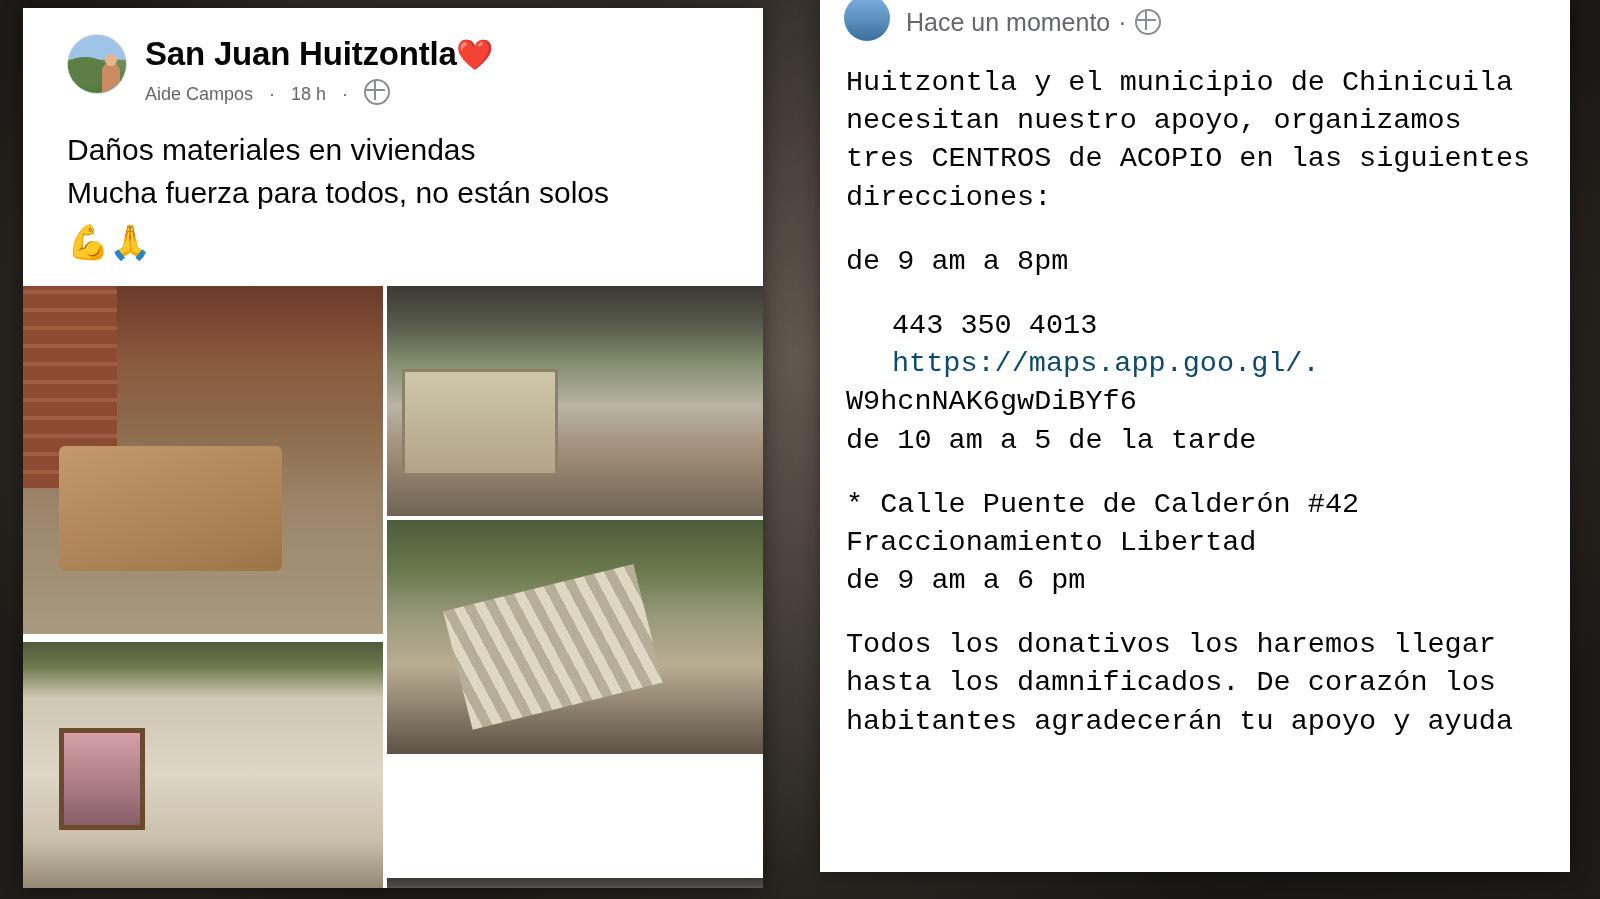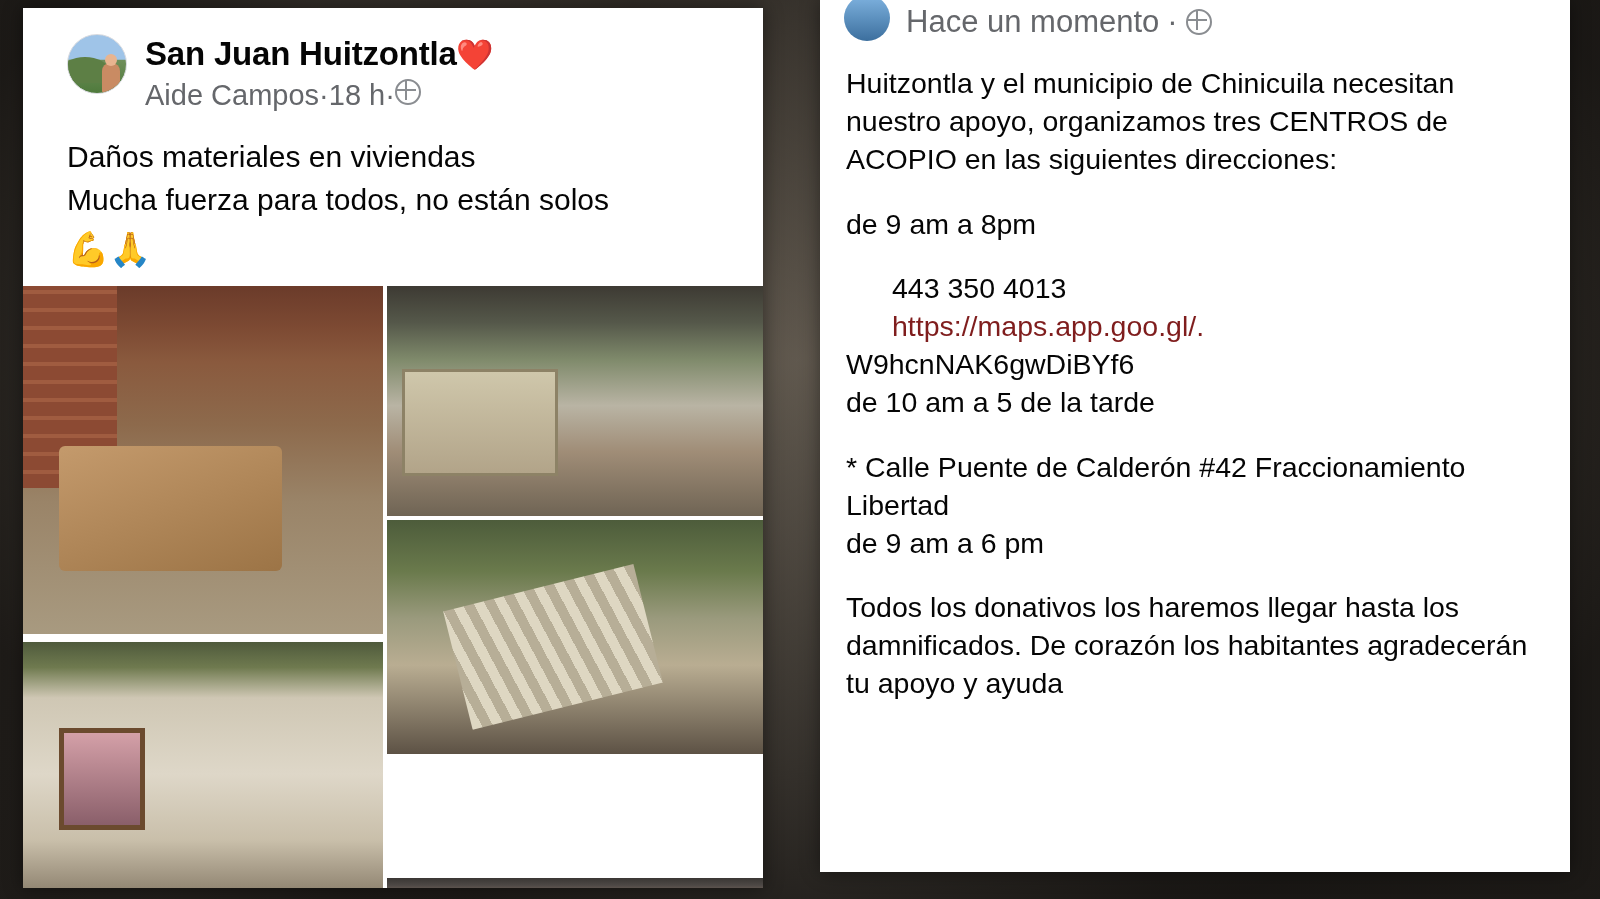--- a/index.html
+++ b/index.html
@@ -99,24 +99,24 @@
     color: #050505;
     line-height: 1.12;
     letter-spacing: -0.2px;
   }
   .page-name .heart {
     color: #e0242a;
     font-size: 30px;
   }
   .meta-row {
     display: flex;
-    align-items: flex-start;
-    gap: 0;
+    align-items: flex-end;
+    gap: 16px;
     margin-top: 6px;
-    font-size: 29px;
+    font-size: 18px;
     color: #65676b;
   }
   .meta-row .author {
     color: #65676b;
   }
   .globe-icon {
     width: 22px;
     height: 22px;
     border-radius: 50%;
     border: 2px solid #8a8d91;
@@ -250,45 +250,46 @@
   }
   .tc-avatar {
     width: 46px;
     height: 46px;
     border-radius: 50%;
     background: linear-gradient(180deg,#7fb3e0,#3c6f9e);
     margin-top: -18px;
     flex: 0 0 46px;
   }
   .tc-meta {
-    font-size: 31px;
+    font-size: 25px;
     color: #65676b;
     display: flex;
     align-items: center;
     gap: 8px;
     margin-top: -10px;
   }
   .tc-body {
     padding: 16px 26px 0 26px;
     font-size: 28.5px;
     line-height: 1.34;
     color: #050505;
   }
   .tc-body p {
     margin: 0 8px 26px 0;
+    font-family: Liberation Mono, monospace;
   }
   .tc-body p.tight {
     margin-bottom: 0;
   }
   .indent {
     display: block;
     padding-left: 46px;
   }
   .link {
-    color: #7f1d1d;
+    color: #0c4a6e;
     padding-left: 46px;
     display: inline-block;
   }
   .nowrap-url {
     display: block;
   }
 </style>
 </head>
 <body>
 

